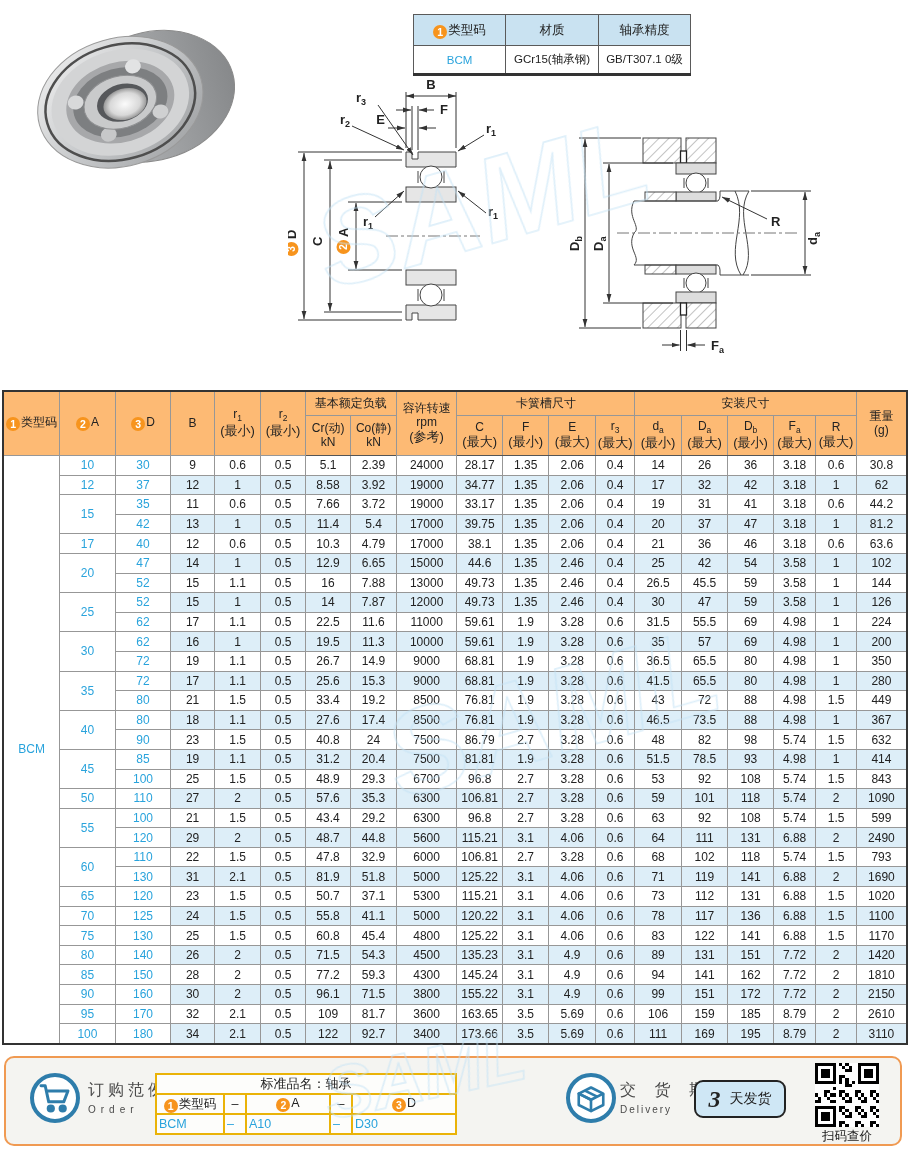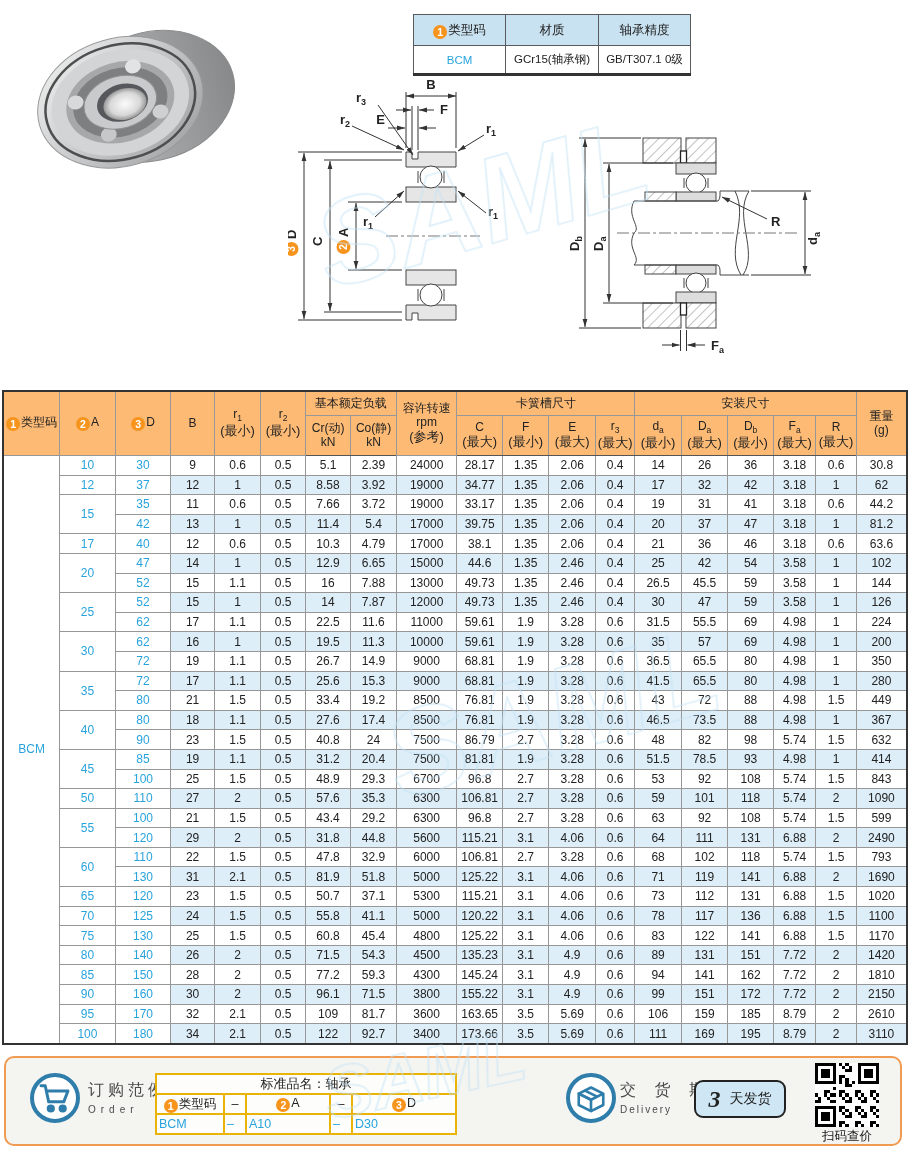--- a/index.html
+++ b/index.html
@@ -699,21 +699,21 @@
           <td class="num">108</td>
           <td class="num">5.74</td>
           <td class="num">1.5</td>
           <td class="num">599</td>
         </tr>
         <tr>
           <td class="dcell">120</td>
           <td class="num alt">29</td>
           <td class="num alt">2</td>
           <td class="num alt">0.5</td>
-          <td class="num alt">31.8</td>
+          <td class="num alt">48.7</td>
           <td class="num alt">44.8</td>
           <td class="num alt">5600</td>
           <td class="num alt">115.21</td>
           <td class="num alt">3.1</td>
           <td class="num alt">4.06</td>
           <td class="num alt">0.6</td>
           <td class="num alt">64</td>
           <td class="num alt">111</td>
           <td class="num alt">131</td>
           <td class="num alt">6.88</td>

